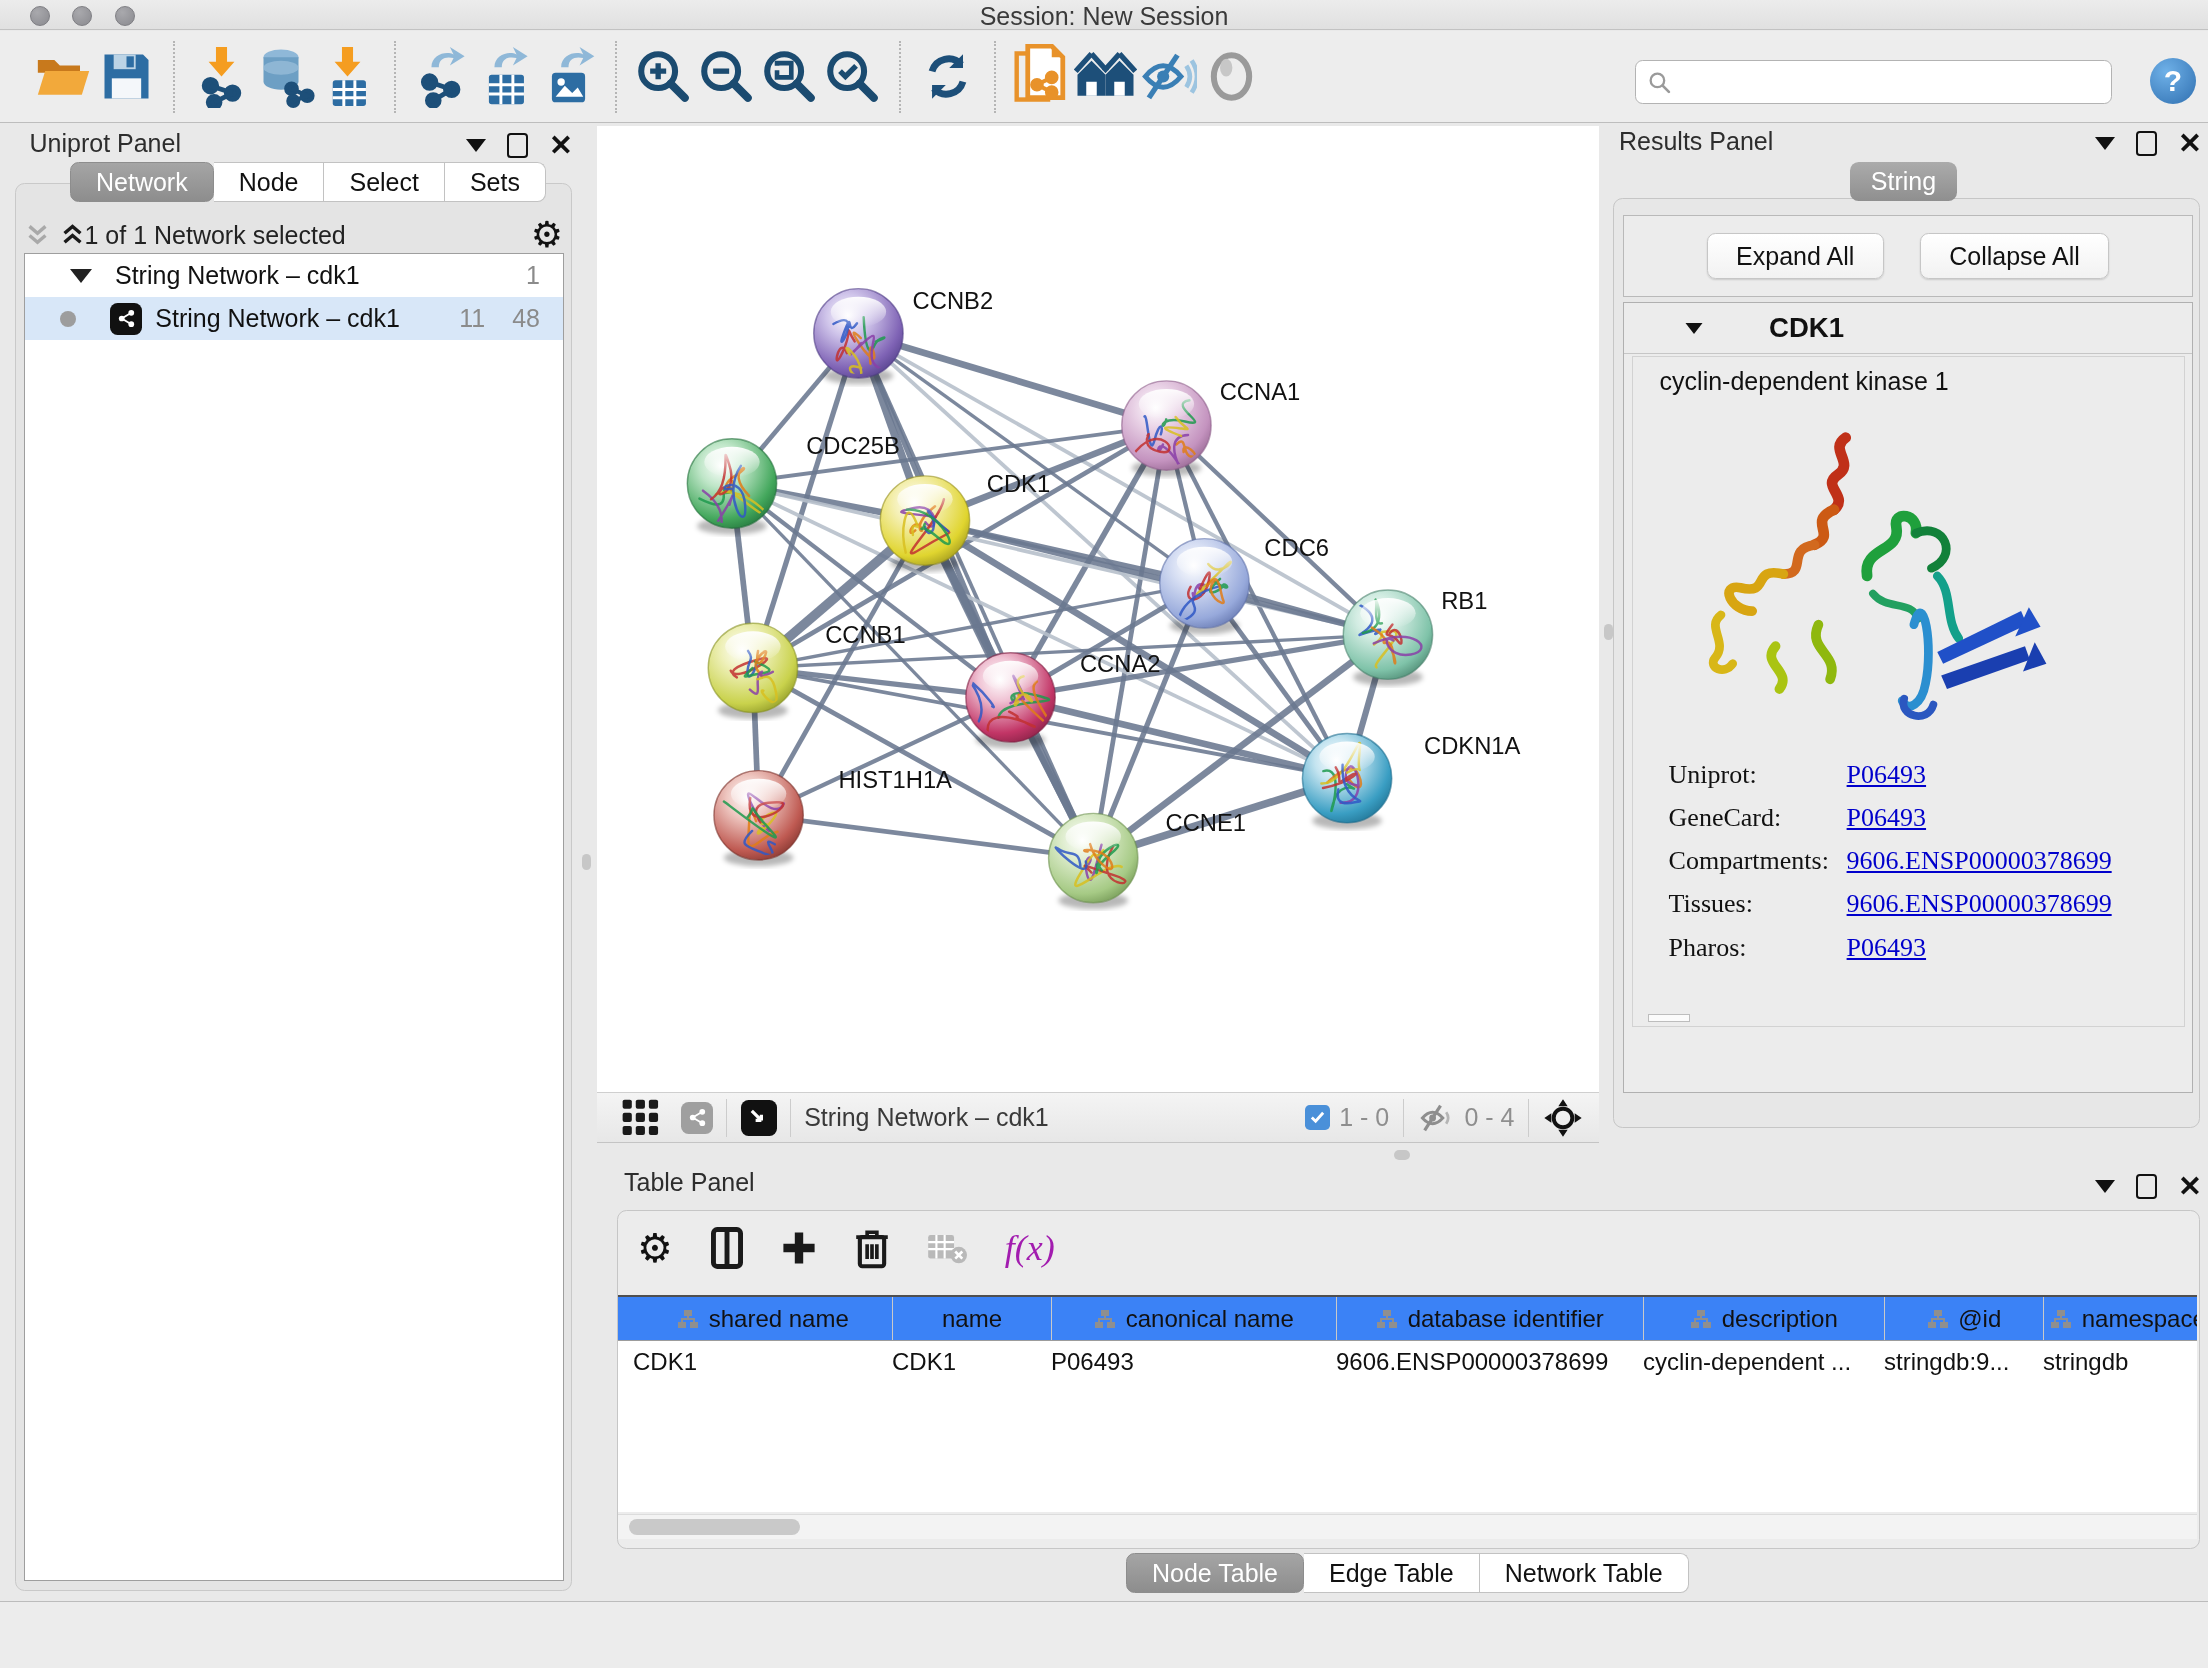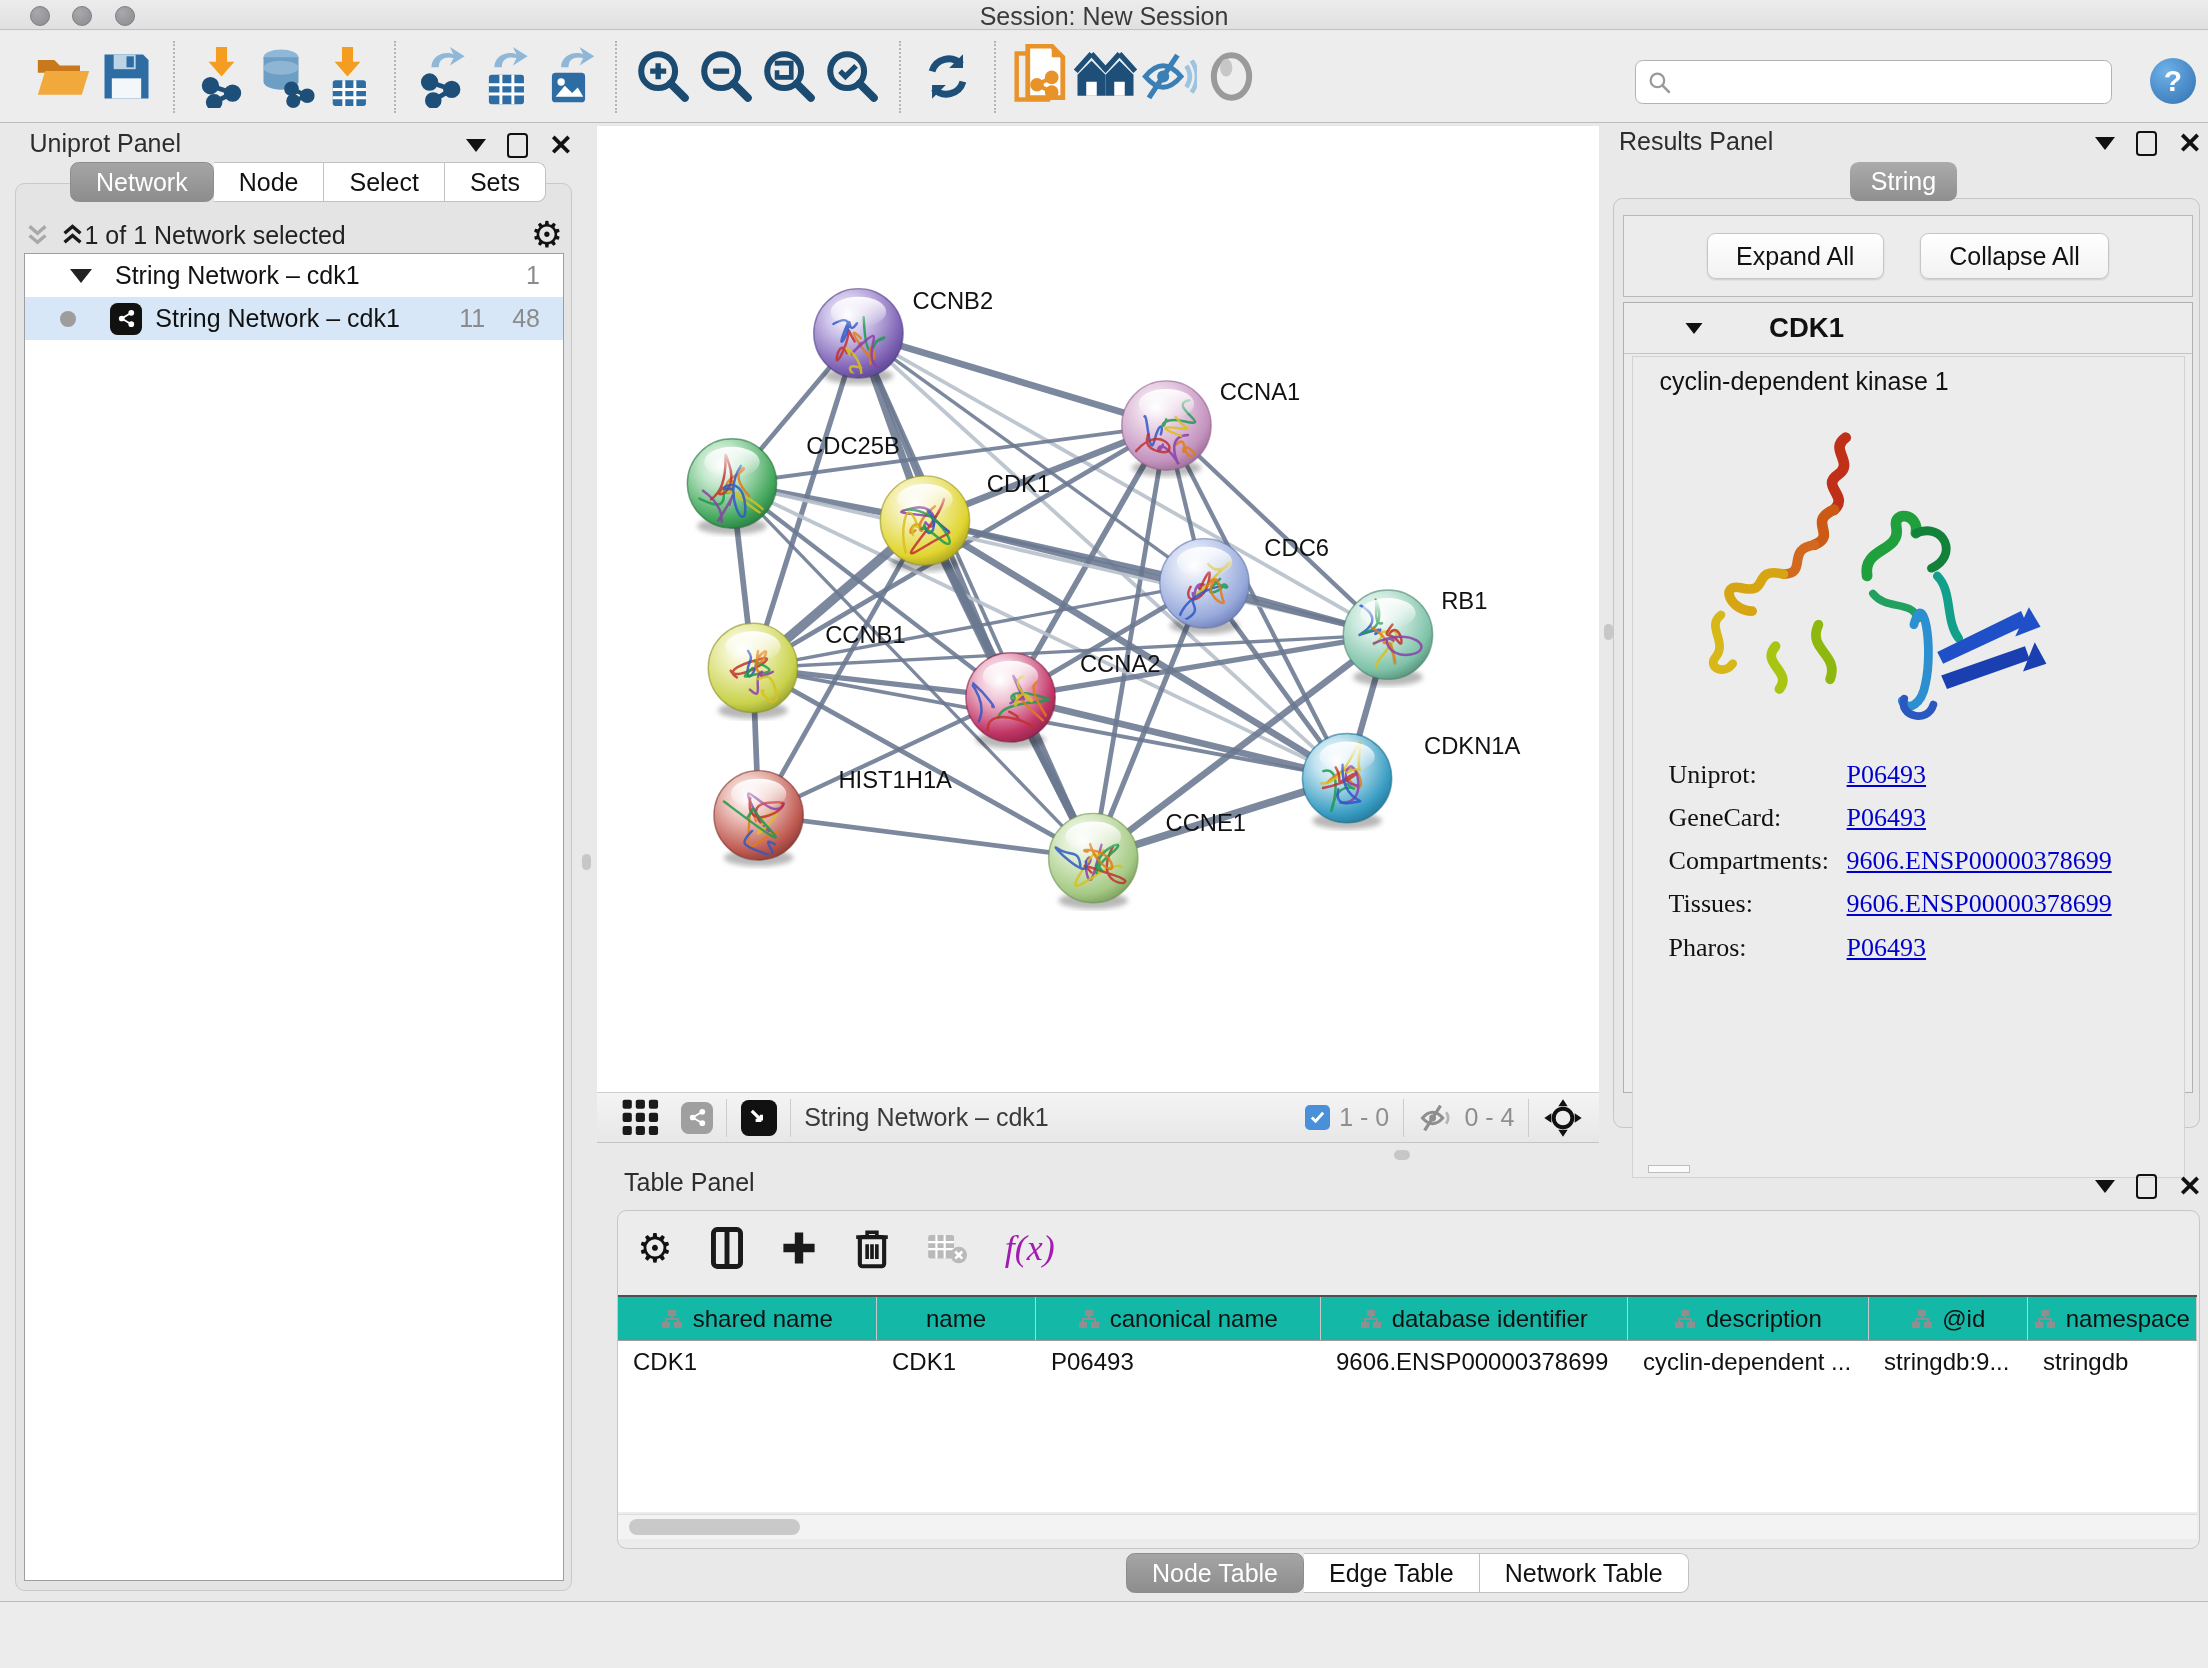--- a/index.html
+++ b/index.html
@@ -72,35 +72,35 @@
     background:linear-gradient(#ababab,#8f8f8f); border-radius:8.6px; color:#fff; font-size:25px;
     display:flex; align-items:center; justify-content:center; }
   .rp-box1 { position:absolute; left:1623px; top:215px; width:570px; height:82px;
     background:#ececec; border:1px solid #b9b9b9; display:flex; align-items:center; justify-content:center; gap:36px; }
   .btn { background:linear-gradient(#ffffff,#f2f2f2); border:1px solid #c6c6c6; border-radius:8.6px;
     font-size:25px; color:#111; padding:7.6px 28.5px; box-shadow:0 1px 1.9px rgba(0,0,0,.15); }
   .rp-box2 { position:absolute; left:1623px; top:302px; width:570px; height:791px;
     background:#ececec; border:1px solid #b0b0b0; }
   .rp-gene { display:flex; align-items:center; height:51px; border-bottom:1px solid #c6c6c6; }
   .rp-gene .g { font-size:27.6px; font-weight:bold; color:#111; }
-  .rp-inner { position:absolute; left:7.6px; top:53px; width:553px; height:822px; background:#ececec; border:1px solid #d2d2d2; overflow:hidden; }
+  .rp-inner { position:absolute; left:7.6px; top:53px; width:553px; height:671px; background:#ececec; border:1px solid #d2d2d2; overflow:hidden; }
   .rp-desc { font-size:25px; color:#111; margin:9.5px 0 0 27px; }
   .xl-head { font-family:"Liberation Serif", serif; font-weight:bold; font-size:27.6px; color:#111; }
   .xl-row { display:flex; font-family:"Liberation Serif", serif; font-size:26px; margin-top:13.3px; }
   .xl-row .lbl { width:178px; color:#111; }
   .xl-row .lnk { color:#0000cc; text-decoration:underline; }
   .rp-thumb { position:absolute; left:15px; bottom:3.8px; width:42px; height:8.6px; background:#fbfbfb; border:1px solid #bdbdbd; }
 
   
   .tp-container { position:absolute; left:617px; top:1210px; width:1583px; height:339px;
     background:#ececec; border:1px solid #c6c6c6; border-radius:9.5px; }
   .tp-tools { position:absolute; left:637px; top:1223px; height:49px; display:flex; align-items:center; gap:38px; }
   .fx { font-family:Liberation Serif, serif; font-style:italic; font-size:36px; color:#a21caf; }
   .tbl { position:absolute; left:618px; top:1295px; width:1579px; height:217px; background:#fff; border-top:2.9px solid #4f4f4f; overflow:hidden; }
-  .thead { display:flex; height:44px; background:#14b8a6; border-bottom:1.9px solid #9c9c9c; }
+  .thead { display:flex; height:44px; background:#3b82f6; border-bottom:1.9px solid #9c9c9c;padding-left:16px; }
   .th { display:flex; align-items:center; justify-content:center; gap:9.5px; font-size:24px; color:#111;
     border-right:1px solid #c9c9c9; overflow:hidden; flex:none; }
   .trowdata { display:flex; height:42px; background:#fff; }
   .td { display:flex; align-items:center; padding-left:15px; font-size:24px; color:#111; overflow:hidden; flex:none; white-space:nowrap; }
   .hscroll { position:absolute; left:618px; top:1514px; width:1579px; height:25px; background:#f3f3f3; border-top:1px solid #dcdcdc; }
   .hthumb { position:absolute; left:11.4px; top:3.8px; width:171px; height:16px; background:#c9c9c9; border-radius:8.6px; }
   .bot-tabs { position:absolute; left:1126px; top:1553px; display:flex; height:40px; }
 
   
   .statusbar { position:absolute; left:0; top:1601px; width:2208px; height:68px; background:#ececec; border-top:1.9px solid #bcbcbc; }

